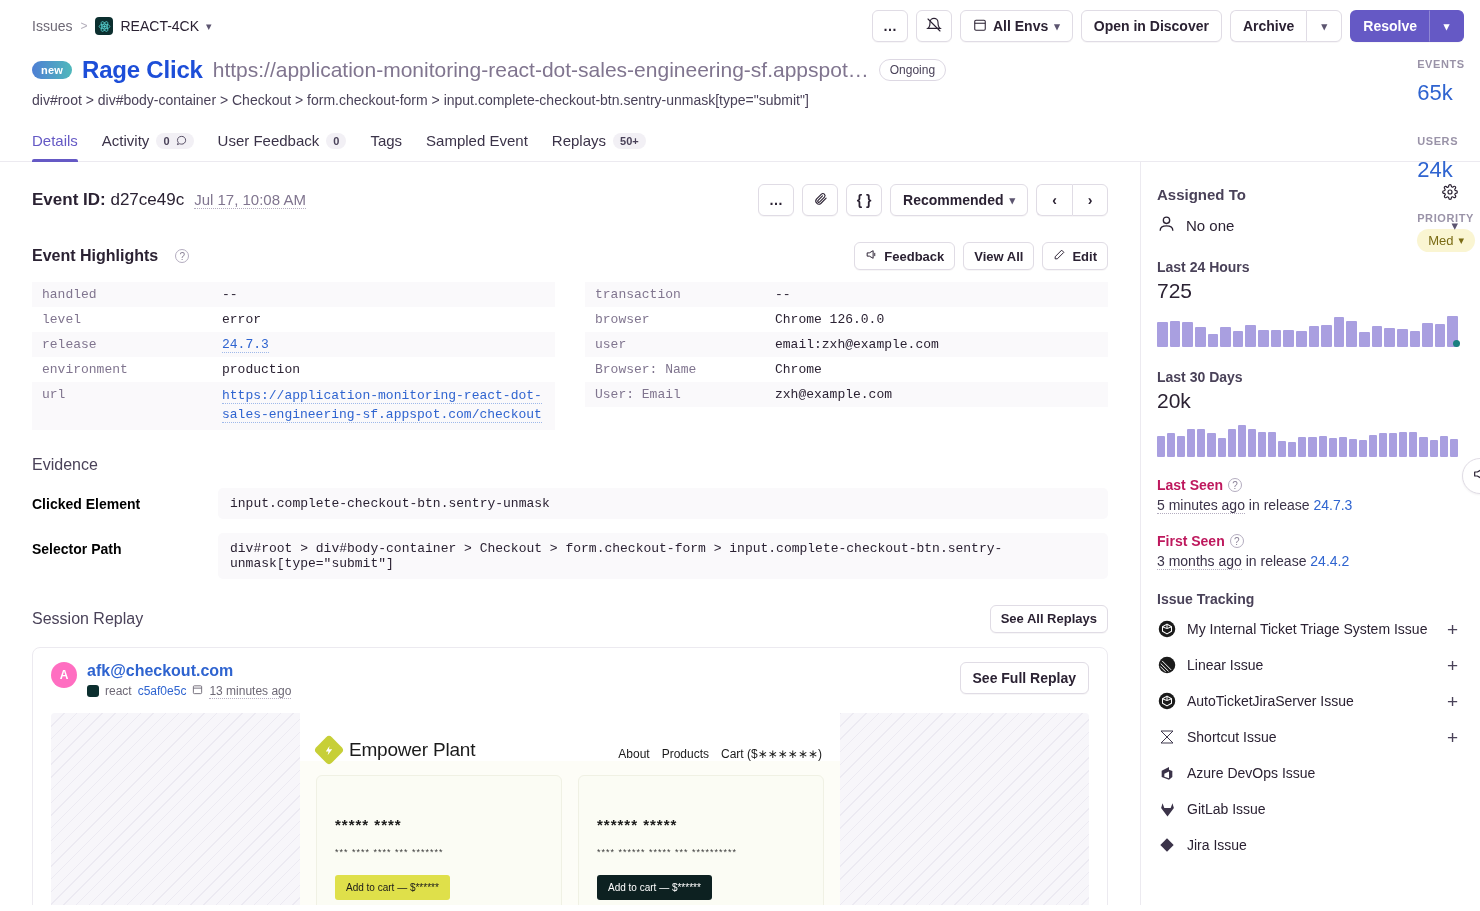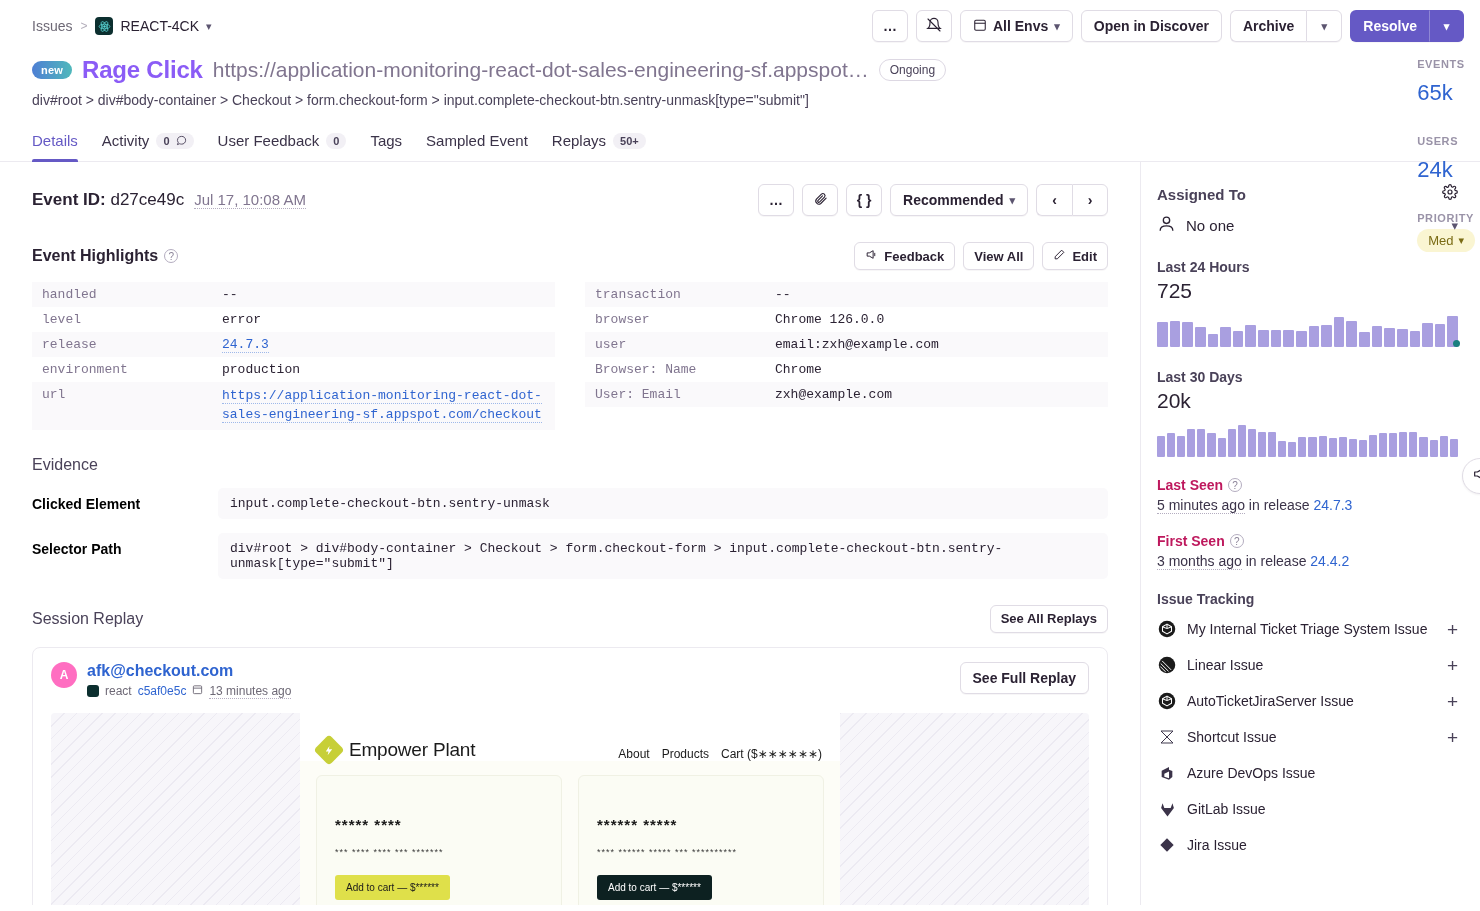--- a/index.html
+++ b/index.html
@@ -49,21 +49,21 @@
   .btn-primary.split-r { border-top-left-radius: 0; border-bottom-left-radius: 0; width: 34px; padding: 0; border-left: 0; }
 
   
   .header { padding: 4px 16px 0 32px; }
   .title-row { display: flex; align-items: center; gap: 10px; }
   .badge-new {
     background: linear-gradient(90deg,#4e7fd4,#4fb8bb);
     color: #fff; font-size: 11px; font-weight: 700; border-radius: 20px;
     padding: 3px 9px; letter-spacing: .2px;
   }
-  .issue-title { font-size: 24px; font-weight: 700; color: #8b5cf6; letter-spacing: -.2px; }
+  .issue-title { font-size: 24px; font-weight: 700; color: #1d4ed8; letter-spacing: -.2px; }
   .issue-sub { font-size: 21px; color: #80758f; font-weight: 400; max-width: 680px;
     overflow: hidden; text-overflow: ellipsis; white-space: nowrap; }
   .badge-ongoing {
     border: 1px solid #ddd8e3; border-radius: 20px; font-size: 12px; color: #4a4259;
     padding: 3px 10px; font-weight: 500; background:#fff;
   }
   .culprit { font-size: 14px; color: #4a4259; margin-top: 8px; }
 
   .stats { position: absolute; right: 5px; top: 58px; display: flex; gap: 29px; flex-direction: column; }
   .stat-label { font-size: 11px; font-weight: 700; color: #9a93a8; letter-spacing: .6px; }
@@ -96,21 +96,21 @@
 
   
   .event-row { display: flex; align-items: center; }
   .event-id { font-size: 17px; color: #2b2233; }
   .event-id b { font-weight: 700; }
   .event-time { font-size: 15px; color: #80758f; margin-left: 10px;
     border-bottom: 1px dotted #b4adc0; cursor: pointer; }
   .event-actions { margin-left: auto; display: flex; align-items: center; gap: 8px; }
 
   
-  .sec-head { display: flex; align-items: center; gap: 6px; margin-top: 26px; }
+  .sec-head { display: flex; align-items: center; gap: 17px; margin-top: 26px; }
   .sec-title { font-size: 16px; font-weight: 700; color: #2b2233; }
   .sec-title.plain { font-weight: 500; color:#4a4259; }
   .q-icon { width: 14px; height: 14px; border-radius: 50%; border: 1px solid #b4adc0;
     color: #8b8398; font-size: 10px; display: inline-flex; align-items: center; justify-content: center; }
   .sec-actions { margin-left: auto; display: flex; gap: 8px; }
   .btn-sm { height: 28px; font-size: 13px; padding: 0 10px; }
 
   
   .highlights { display: flex; gap: 30px; margin-top: 12px; }
   .hl-col { flex: 1; }

